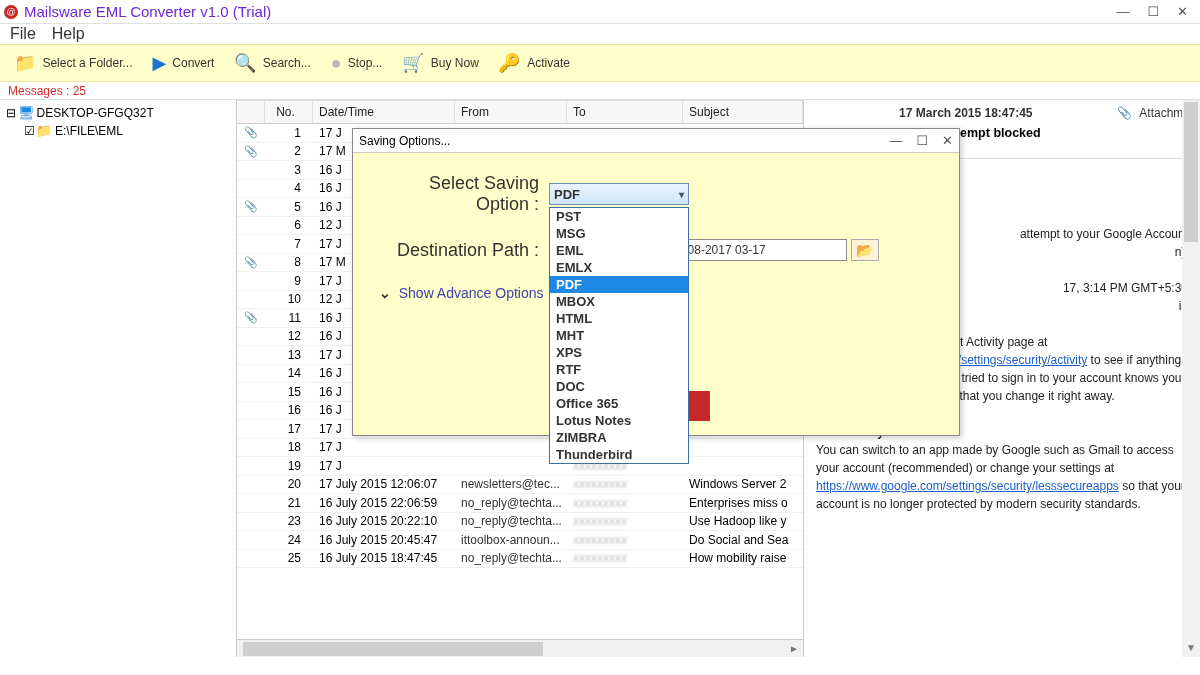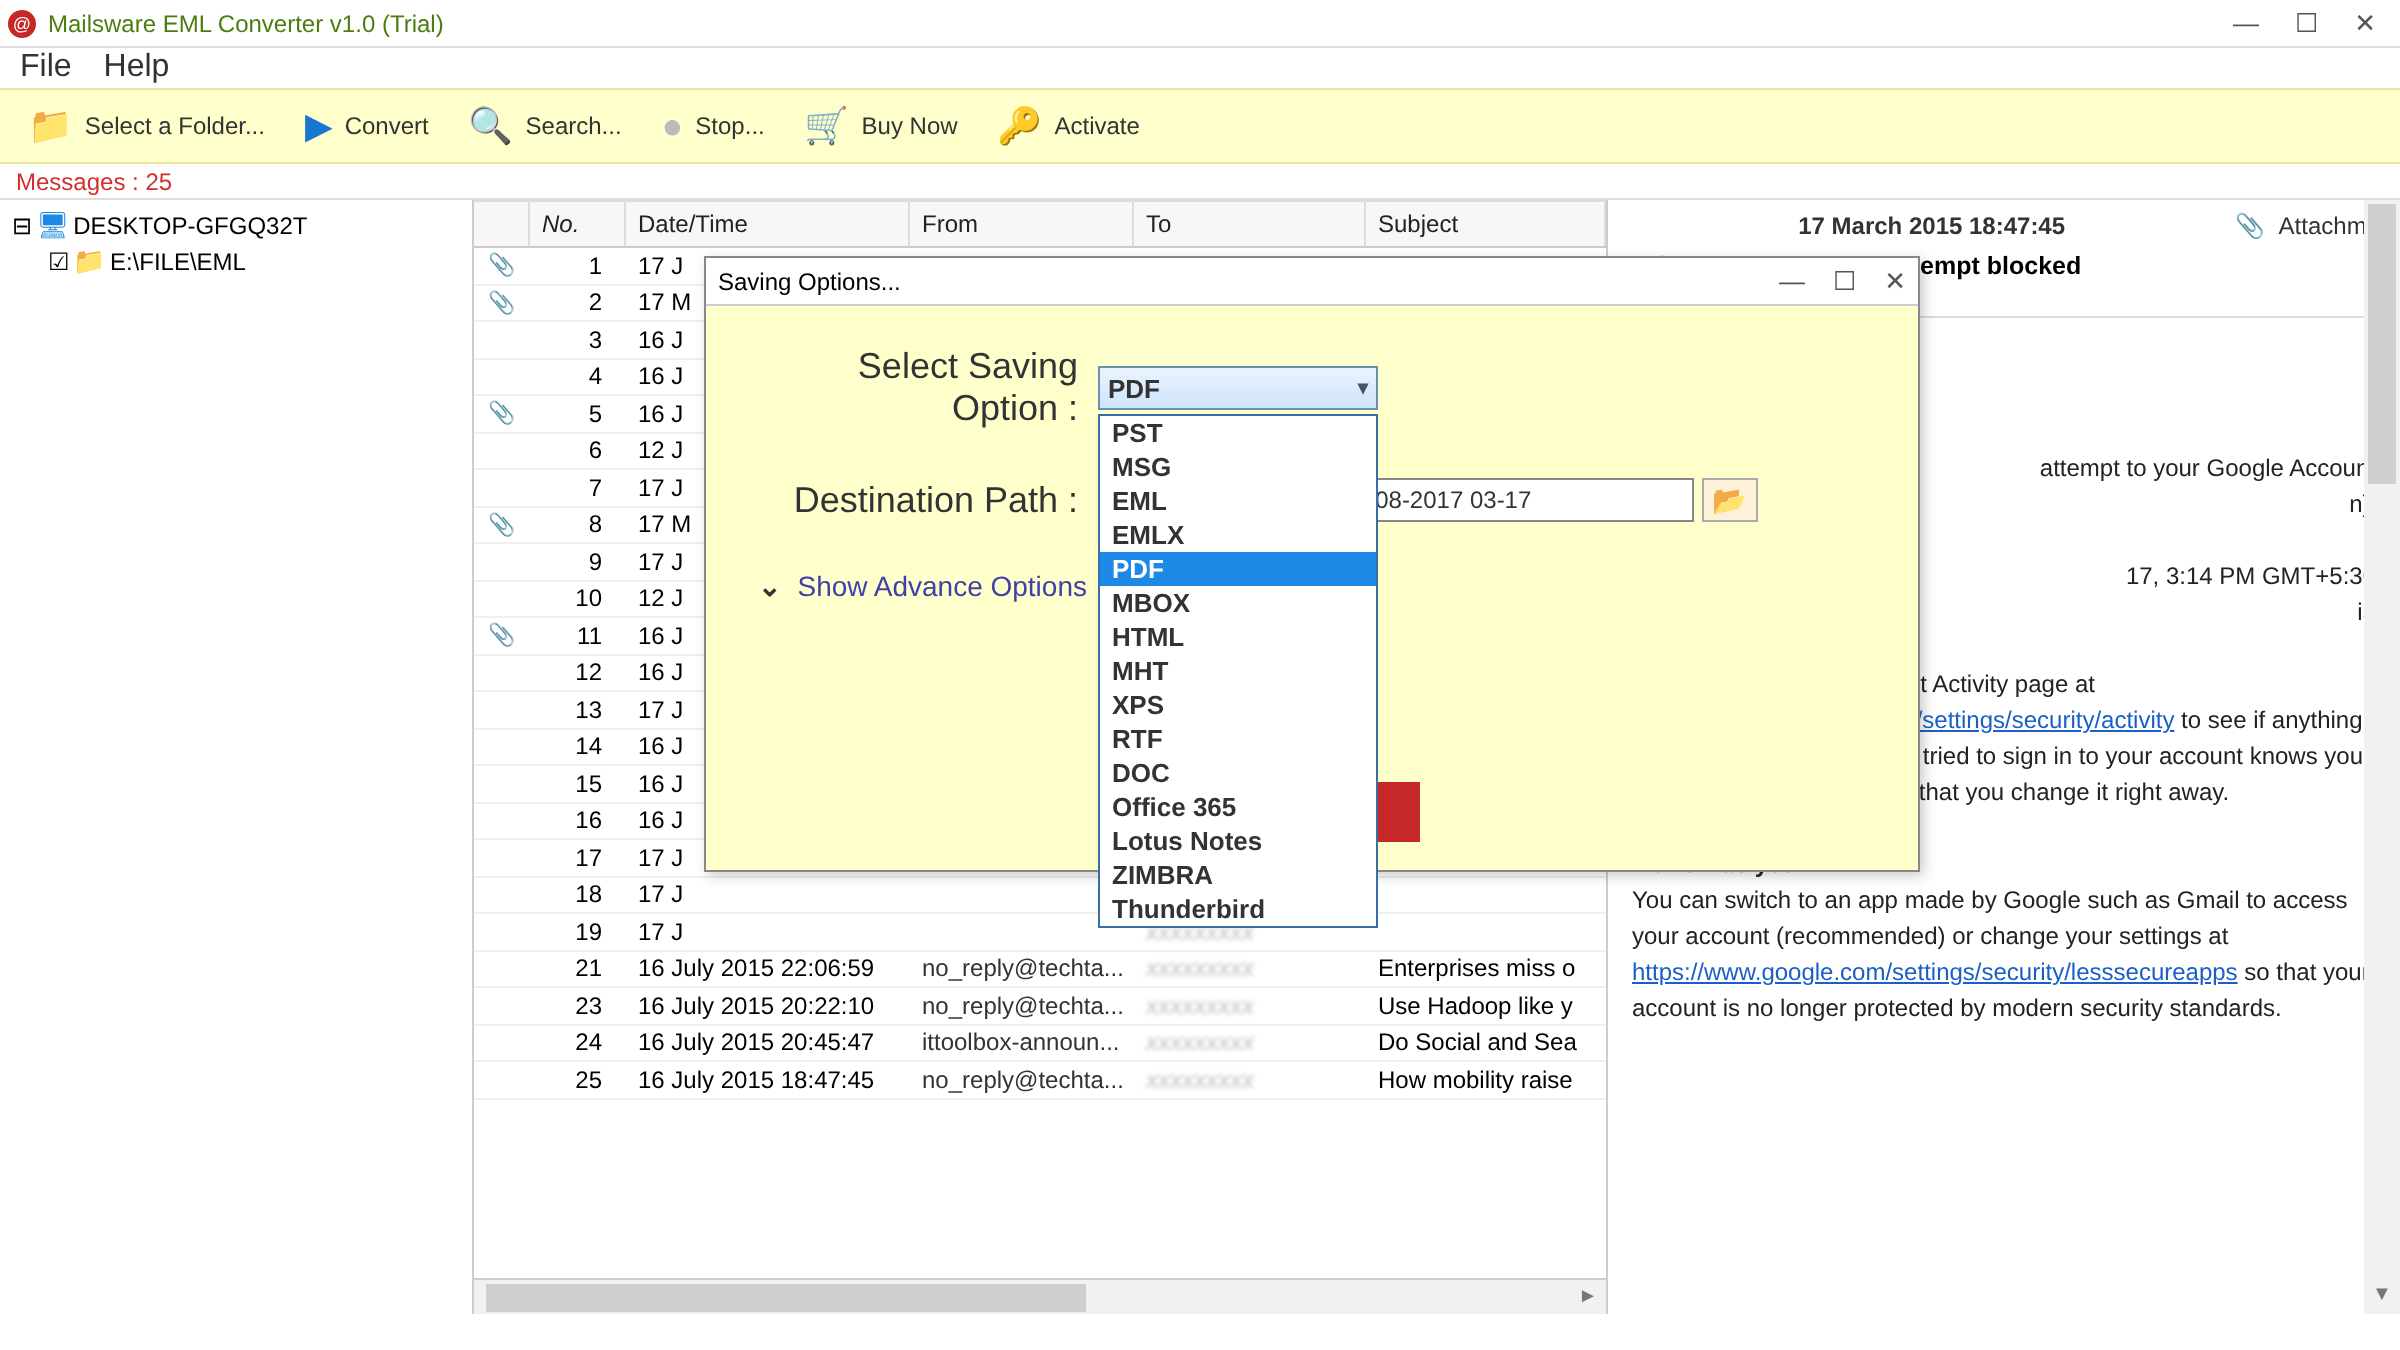--- a/index.html
+++ b/index.html
@@ -1,21 +1,21 @@
 <!DOCTYPE html>
 <html><head>
 <meta charset="utf-8">
 <style>
 * { box-sizing: border-box; margin: 0; padding: 0; font-family: "Segoe UI", Tahoma, sans-serif; }
 body { width: 1200px; height: 675px; overflow: hidden; background: #fff; font-size: 12px; position: relative; }
 
 
 .titlebar { height: 24px; background: #fff; display: flex; align-items: center; padding: 0 4px; border-bottom: 1px solid #e0e0e0; }
 .titlebar .app-icon { width: 14px; height: 14px; background: #c62828; border-radius: 50%; color: #fff; font-size: 9px; display: flex; align-items: center; justify-content: center; margin-right: 6px; }
-.titlebar .title { color: #4d7c0f; font-size: 12px; flex: 1; }
+.titlebar .title { color: #6d28d9; font-size: 15px; flex: 1; }
 .titlebar .win-controls { display: flex; gap: 18px; margin-right: 8px; color: #555; }
 .titlebar .win-controls span { cursor: pointer; font-size: 13px; }
 
 
 .menubar { height: 20px; display: flex; align-items: center; gap: 16px; padding: 0 10px; font-size: 16px; color: #333; }
 .menubar span { cursor: pointer; }
 
 
 .toolbar { height: 38px; background: #ffffcc; border-top: 1px solid #e8e8a0; border-bottom: 1px solid #e8e8a0; display: flex; align-items: center; gap: 4px; padding: 0 6px; }
 .tool-btn { display: flex; align-items: center; gap: 6px; padding: 2px 8px; font-size: 12px; cursor: pointer; color: #333; }
@@ -36,21 +36,21 @@
 .tree-row { display: flex; align-items: center; gap: 2px; line-height: 18px; }
 .tree-ico { font-size: 13px; }
 .pc-ico { color: #1e88e5; }
 .fld-ico { color: #f7a300; }
 .tree-indent { margin-left: 18px; }
 
 .center { flex: 1; display: flex; flex-direction: column; border-left: 1px solid #ccc; border-right: 1px solid #ccc; overflow: hidden; }
 .grid-head { display: flex; background: #f7f7f7; border-bottom: 1px solid #ccc; font-size: 12px; color: #222; }
 .grid-head div { padding: 4px 6px; border-right: 1px solid #dcdcdc; border-top: 1px solid #dcdcdc; }
 .gc-att { width: 28px; }
-.gc-no  { width: 48px; text-align: left; padding-right: 12px !important; font-style: italic; }
+.gc-no  { width: 48px; text-align: center; padding-right: 12px !important; }
 .gc-dt  { width: 142px; }
 .gc-from{ width: 112px; }
 .gc-to  { width: 116px; }
 .gc-sub { flex: 1; }
 .grid-body { flex: 1; overflow: hidden; font-size: 12px; }
 .grow { display: flex; height: 18.5px; align-items: center; border-bottom: 1px solid #f0f0f0; }
 .grow div { padding: 0 6px; white-space: nowrap; overflow: hidden; }
 .grow .att { width: 28px; color: #6a6a6a; font-size: 11px; text-align: center; }
 .grow .no  { width: 48px; text-align: right; padding-right: 12px; }
 .grow .dt  { width: 142px; }
@@ -314,20 +314,28 @@
           <div class="to">xxxxxxxxx</div>
           <div class="su"></div>
         </div>
         <div class="grow">
           <div class="att"></div>
           <div class="no">19</div>
           <div class="dt">17 J</div>
           <div class="fr"></div>
           <div class="to">xxxxxxxxx</div>
           <div class="su"></div>
+        </div>
+        <div class="grow">
+          <div class="att"></div>
+          <div class="no">20</div>
+          <div class="dt">17 July 2015 12:06:07</div>
+          <div class="fr">newsletters@tec...</div>
+          <div class="to">xxxxxxxxx</div>
+          <div class="su">Windows Server 2</div>
         </div>
         <div class="grow">
           <div class="att"></div>
           <div class="no">21</div>
           <div class="dt">16 July 2015 22:06:59</div>
           <div class="fr">no_reply@techta...</div>
           <div class="to">xxxxxxxxx</div>
           <div class="su">Enterprises miss o</div>
         </div>
         <div class="grow">

